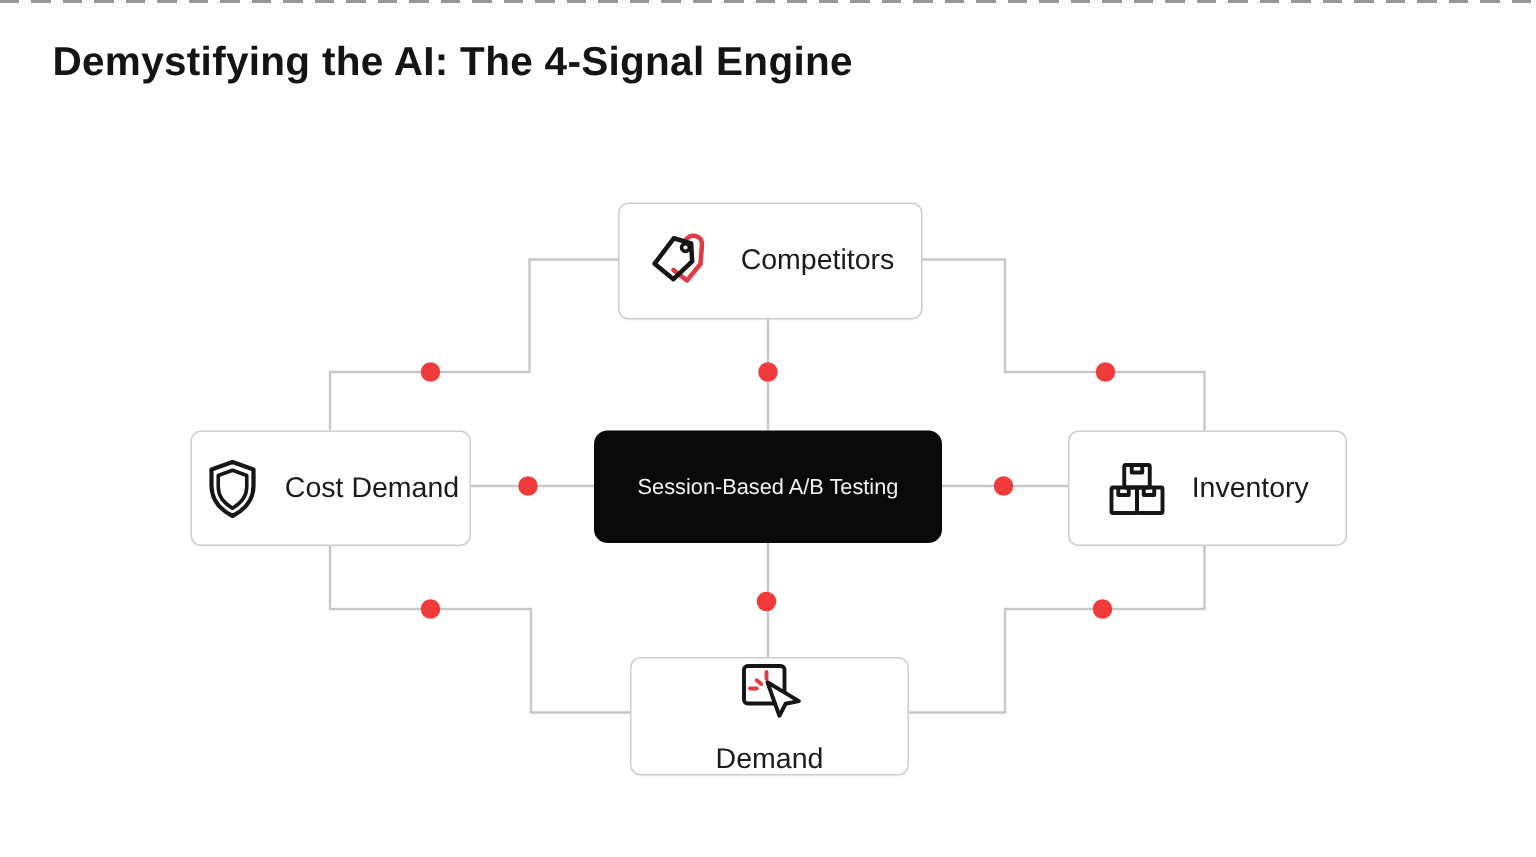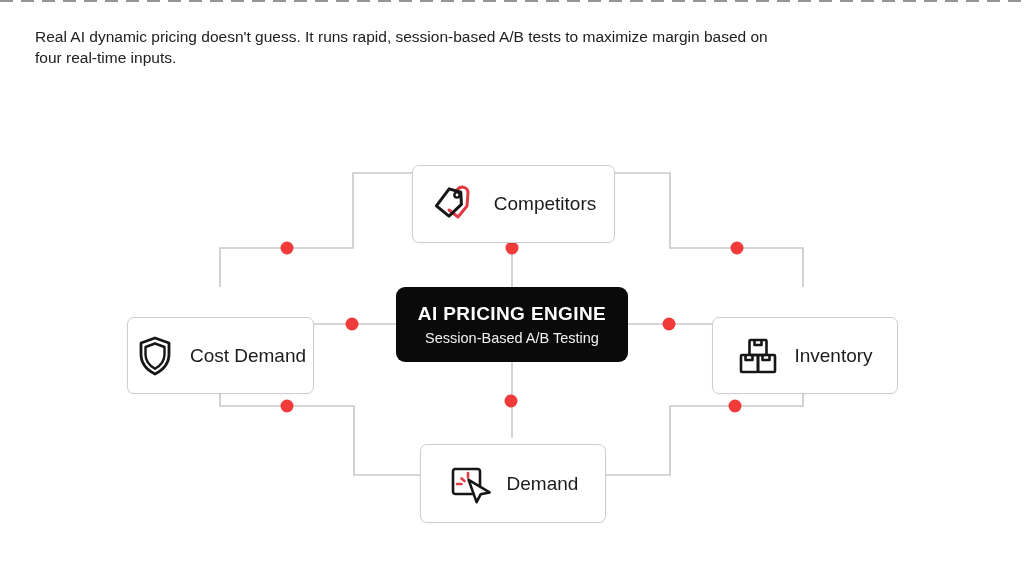--- a/index.html
+++ b/index.html
@@ -19,44 +19,44 @@
     font-size:27px;font-weight:600;letter-spacing:.2px;color:#141414;margin:0 0 10px 0;
   }
   .page-subtitle{
     font-size:15.5px;line-height:21px;color:#212121;width:748px;margin:0;
   }
   .wires{position:absolute;left:0;top:0;z-index:1;}
   .node{
     position:absolute;z-index:2;background:#ffffff;
     border:1px solid #cdced2;border-radius:7px;
     box-shadow:0 1px 2px rgba(0,0,0,.03);
-    display:flex;align-items:center;justify-content:center;gap:15px;margin-top:30px;
+    display:flex;align-items:center;justify-content:center;gap:15px;
   }
   .node-label{font-size:19px;color:#1b1b1d;}
   .engine{
     position:absolute;z-index:2;background:#0a0a0a;border-radius:9px;
     display:flex;flex-direction:column;align-items:center;justify-content:center;gap:5px;
   }
   .engine-title{color:#ffffff;font-size:19px;font-weight:700;letter-spacing:.4px;}
   .engine-subtitle{color:#f1f1f1;font-size:14.5px;}
   .icon{display:block;flex:0 0 auto;}
   
   #node-competitors{left:412px;top:135px;width:201px;height:76px;}
   #node-cost-floor {left:127px;top:287px;width:185px;height:75px;}
   #node-inventory  {left:712px;top:287px;width:184px;height:75px;text-align:center;}
-  #node-demand     {left:420px;top:414px;width:184px;height:77px;}
+  #node-demand     {left:420px;top:438px;width:184px;height:77px;flex-direction:column;}
   #engine-box      {left:396px;top:287px;width:232px;height:75px;}
 </style>
 </head>
 <body>
 
 <div class="top-edge"></div>
 
 <div class="header">
-  <p class="page-subtitle">Real AI dynamic pricing doesn't guess. It runs rapid, session-based A/B tests to maximize margin based on four real-time inputs.</p>
+  <h1 class="page-title">Demystifying the AI: The 4-Signal Engine</h1>
 </div>
 
 <svg class="wires" width="1024" height="571" viewBox="0 0 1024 571">
   <g fill="none" stroke="#C7C8CC" stroke-width="1.6">
     <path d="M512 211 V287"></path>
     <path d="M512 362 V438"></path>
     <path d="M412 173 H353 V248 H220 V287"></path>
     <path d="M613 173 H670 V248 H803 V287"></path>
     <path d="M312 324 H396"></path>
     <path d="M628 324 H712"></path>
@@ -92,21 +92,20 @@
   <svg class="icon" width="40" height="42" viewBox="0 0 40 42">
     <g fill="none" stroke="#161616" stroke-linejoin="round">
       <path stroke-width="2.8" d="M20 3 L34 8 V19 C34 29 27 35.5 20 39 C13 35.5 6 29 6 19 V8 Z"></path>
       <path stroke-width="2.4" d="M20 8.5 L29.5 12 V19.5 C29.5 26.5 24.8 31 20 33.8 C15.2 31 10.5 26.5 10.5 19.5 V12 Z"></path>
     </g>
   </svg>
   <span class="node-label">Cost Demand</span>
 </div>
 
 <div class="engine" id="engine-box">
-  <div class="engine-title">AI PRICING ENGINE</div>
   <div class="engine-subtitle">Session-Based A/B Testing</div>
 </div>
 
 <div class="node" id="node-inventory">
   <svg class="icon" width="42" height="42" viewBox="0 0 42 42">
     <g fill="none" stroke="#161616" stroke-width="2.6" stroke-linejoin="round">
       <rect x="12.5" y="5" width="17" height="15" rx="1"></rect>
       <path d="M17.5 5 V10 H24.5 V5"></path>
       <rect x="4" y="20" width="17" height="17" rx="1"></rect>
       <path d="M8.5 20 V25 H15.5 V20"></path>

